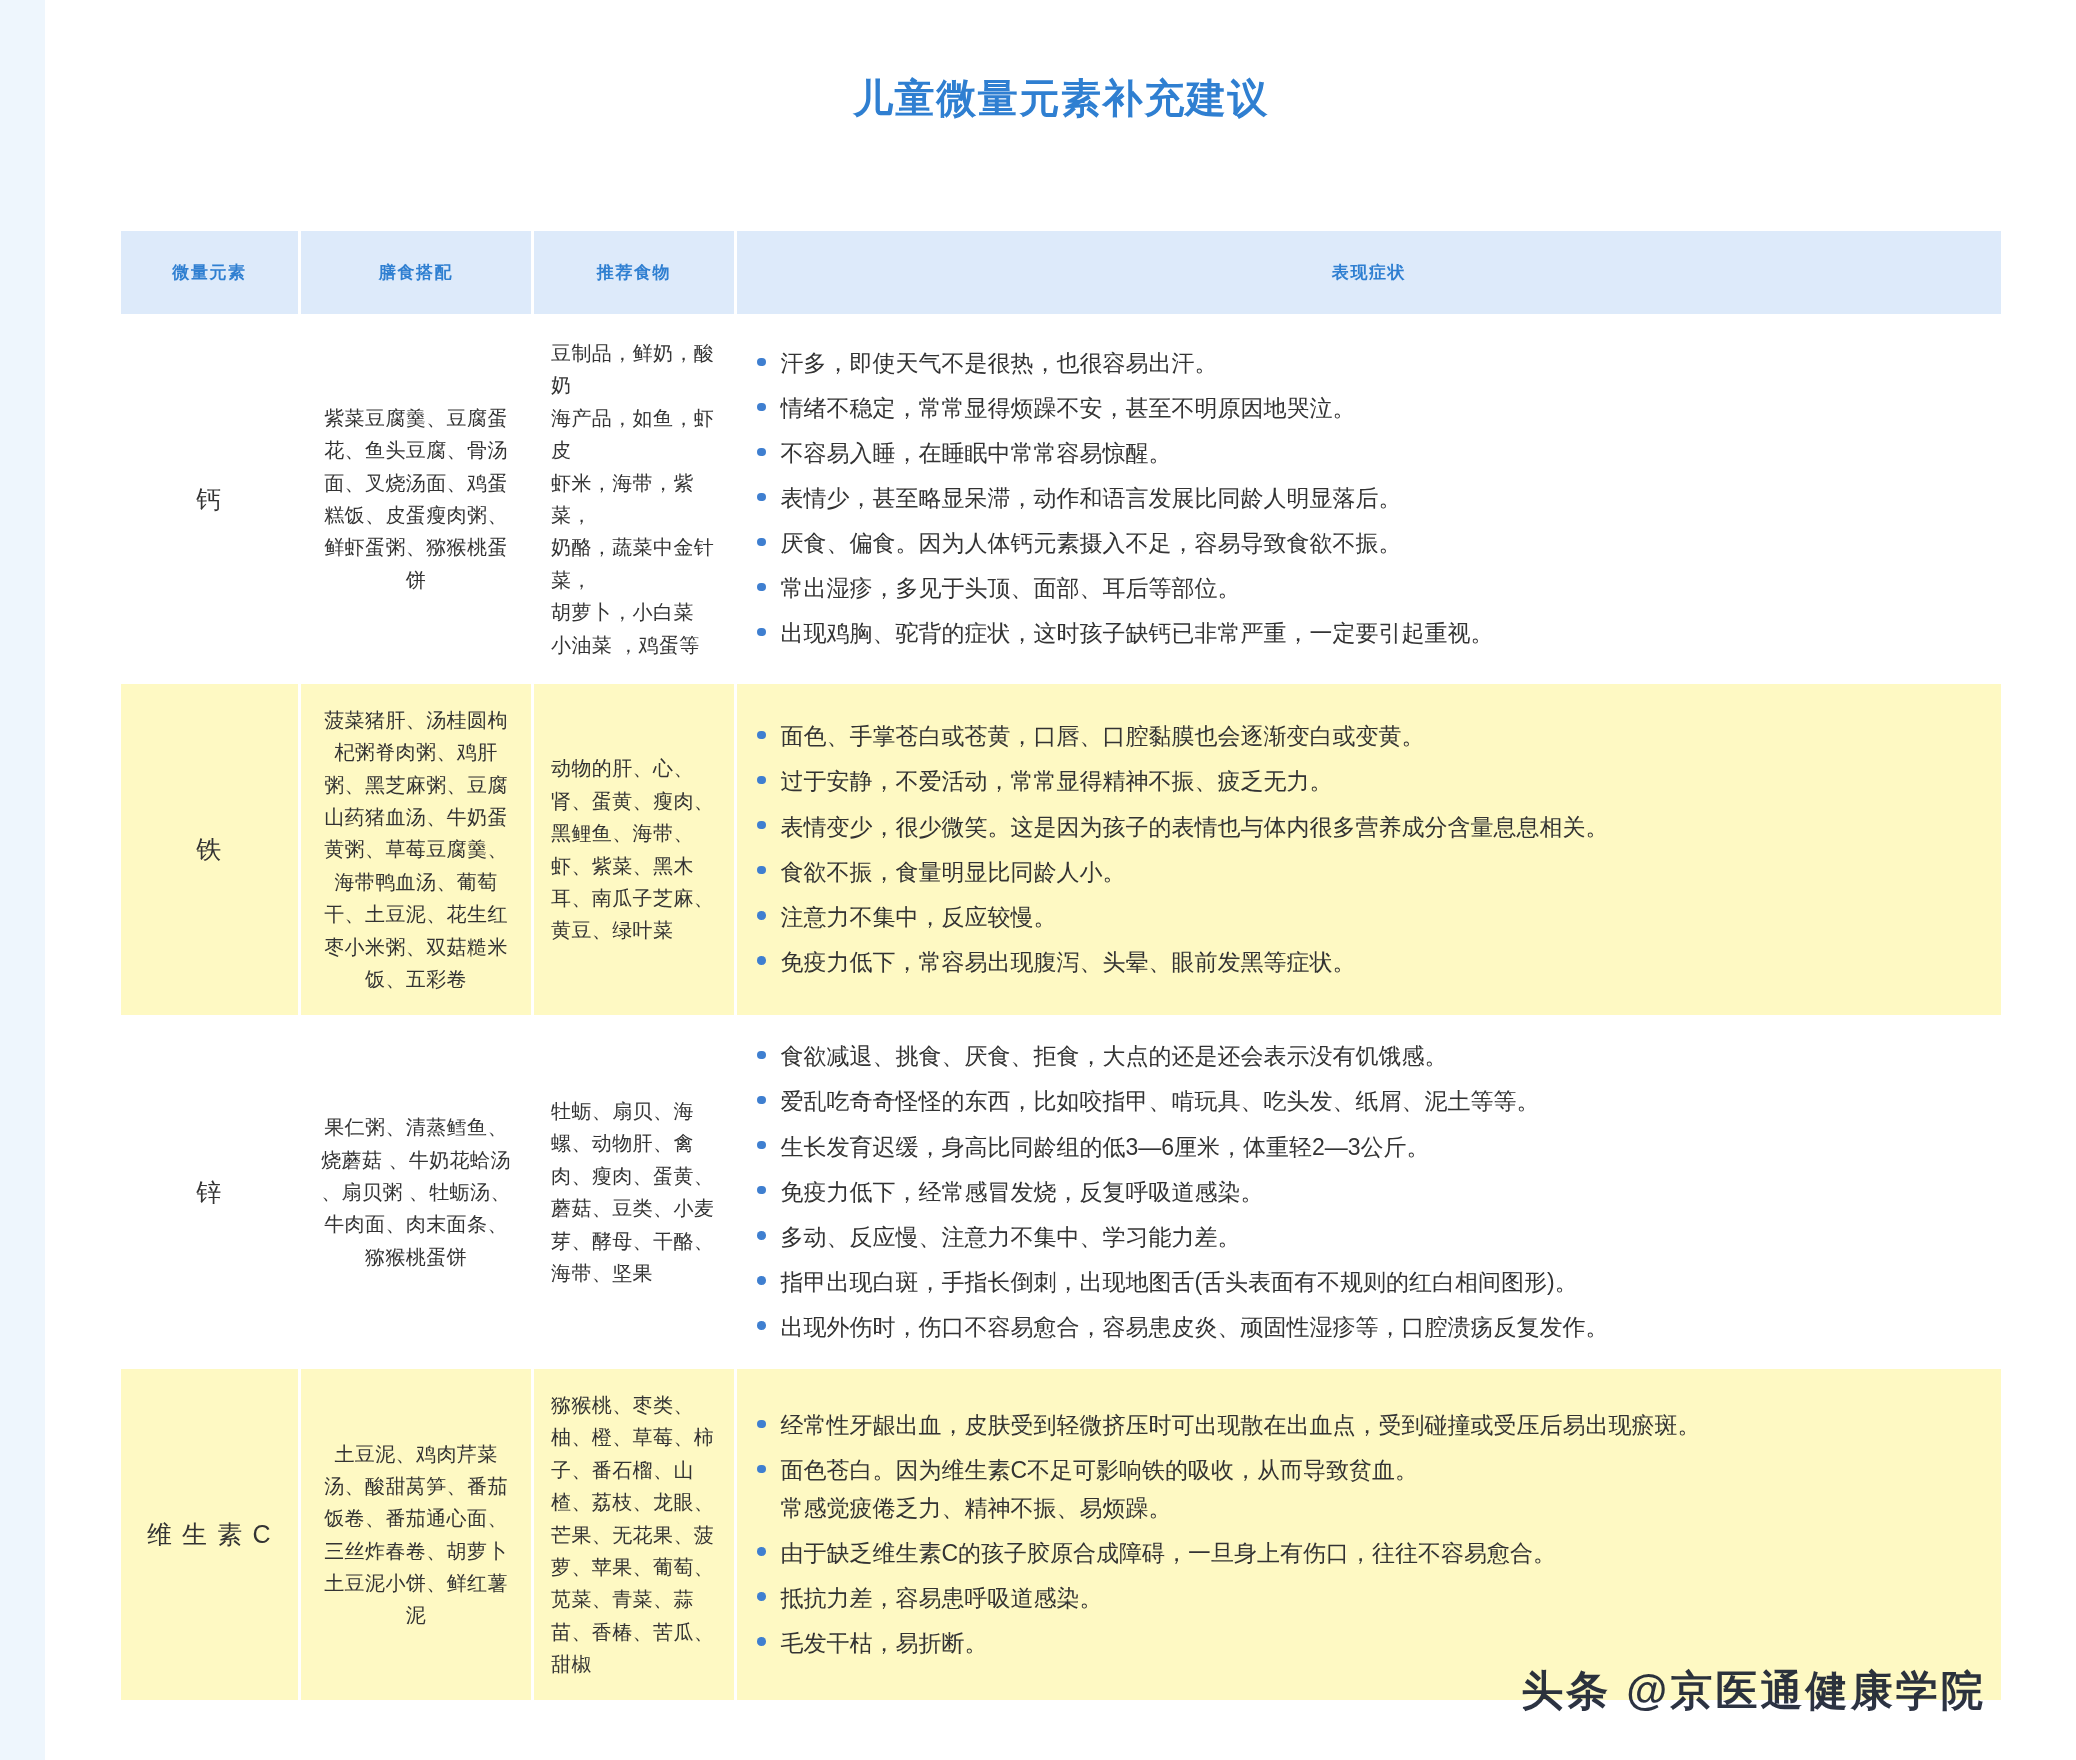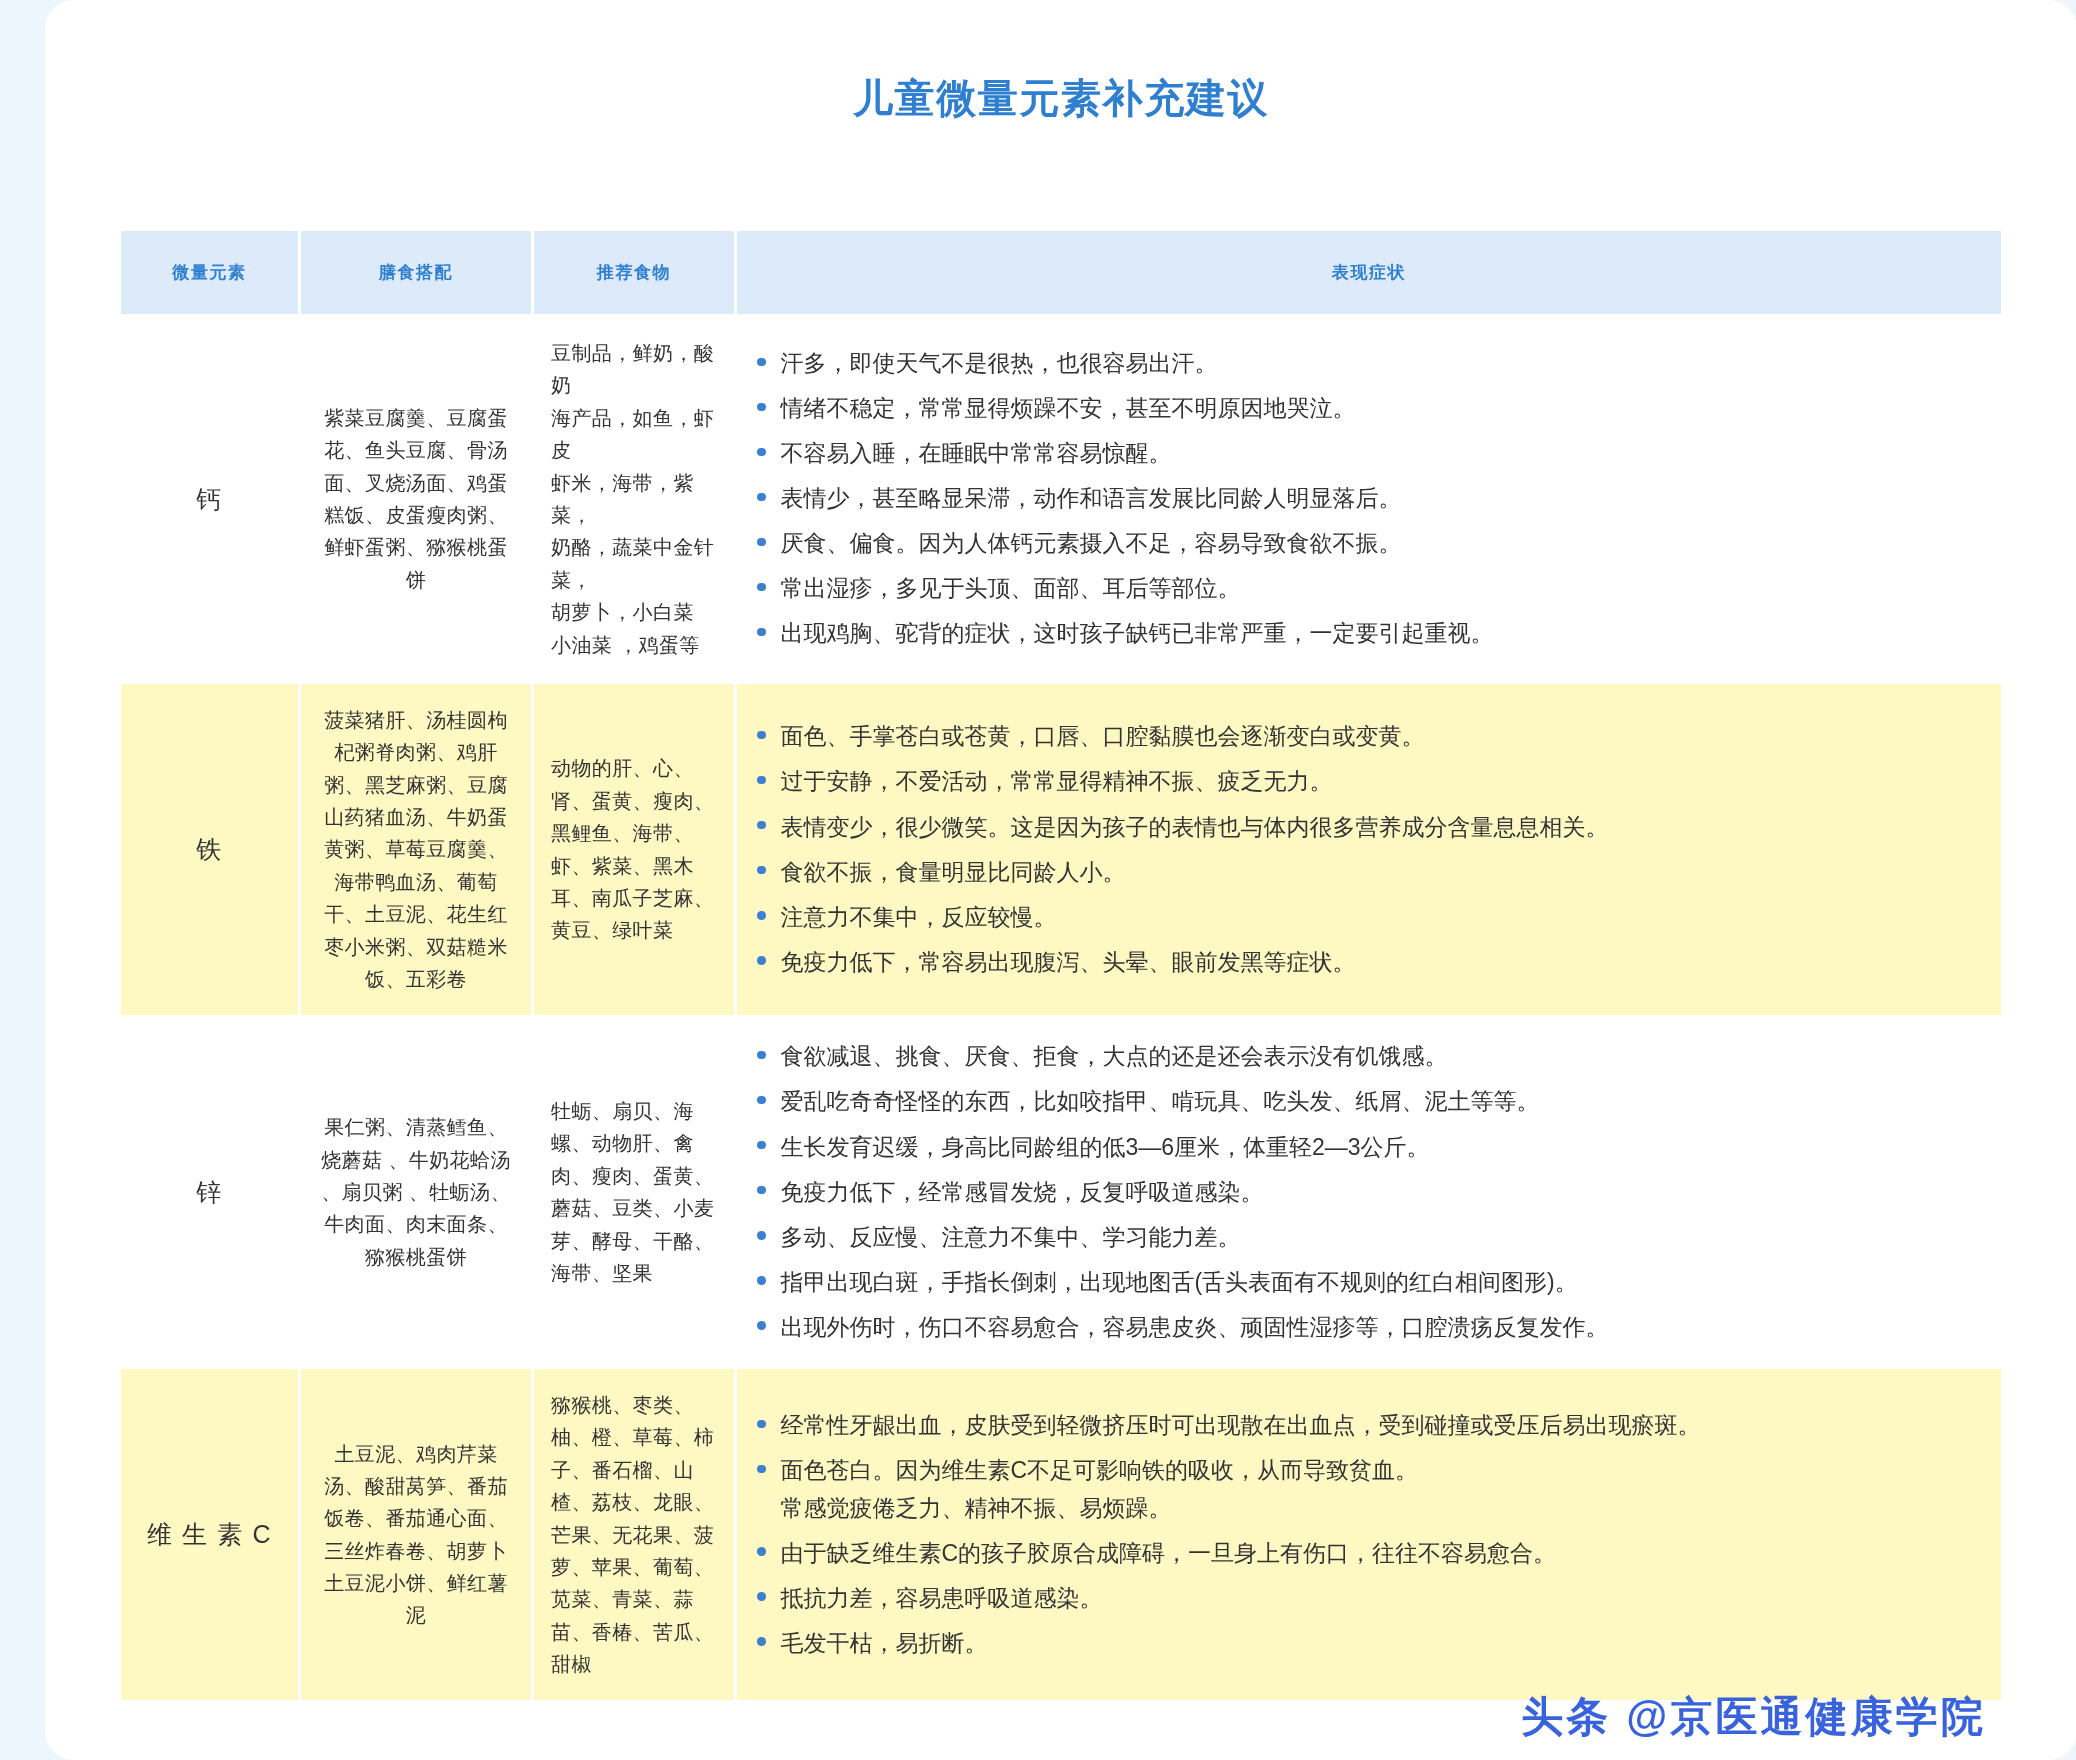--- a/index.html
+++ b/index.html
@@ -22,21 +22,20 @@
     background: #eef6fd;
     box-sizing: border-box;
   }
   .sheet {
     position: absolute;
     left: 45px;
     top: 0;
     width: 2032px;
     height: 1760px;
     background: #ffffff;
-    border-radius: 29px;
   }
   .title {
     text-align: center;
     color: #2f7fd1;
     font-size: 40px;
     font-weight: bold;
     letter-spacing: 1.6px;
     padding-top: 71px;
     padding-bottom: 0;
   }
@@ -110,24 +109,24 @@
     left: 7.8px;
     top: 12.4px;
     width: 8.5px;
     height: 8.5px;
     border-radius: 50%;
     background: #3f7fd0;
   }
   .watermark {
     position: absolute;
     right: 91px;
-    bottom: 15px;
+    bottom: 41px;
     font-size: 42px;
     font-weight: bold;
-    color: #1d4ed8;
+    color: #0f172a;
     letter-spacing: 3.1px;
     opacity: 0.88;
     white-space: nowrap;
   }
 </style>
 </head>
 <body>
 
 <div class="page">
   <div class="sheet">

